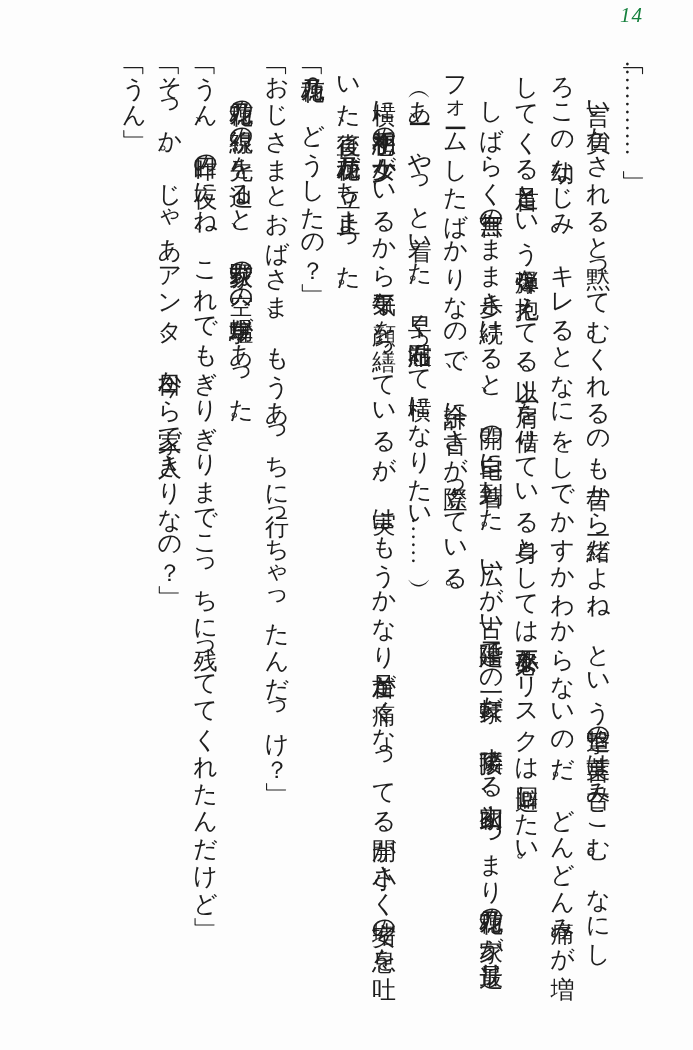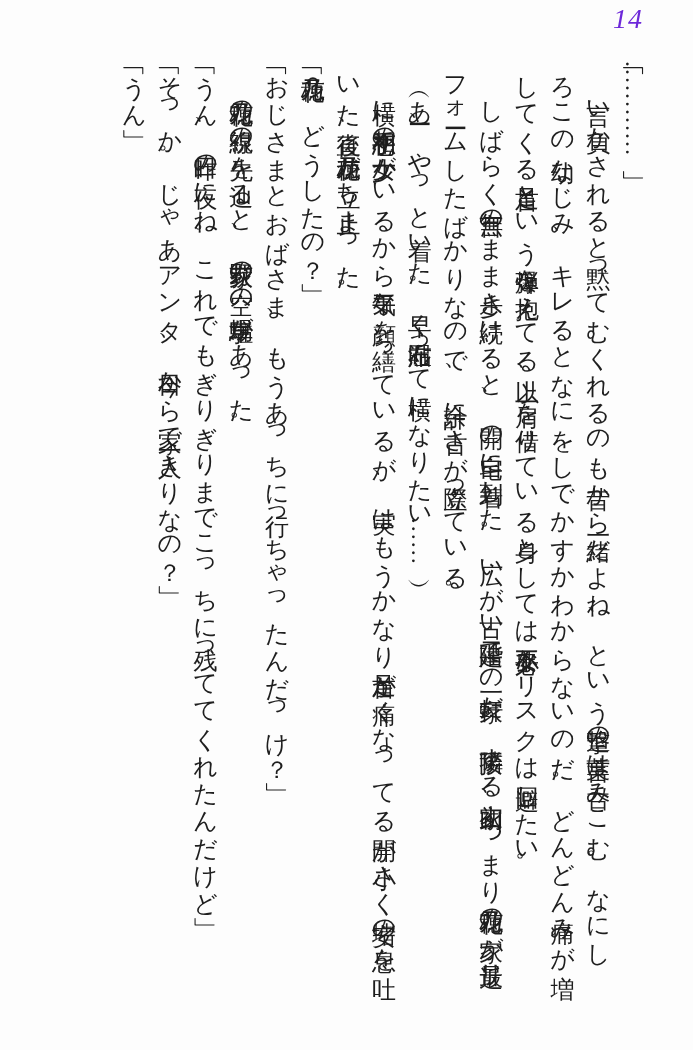--- a/index.html
+++ b/index.html
@@ -11,23 +11,23 @@
     height: 1050px;
     position: relative;
     background: #fdfdfd;
     overflow: hidden;
     font-family: "Liberation Serif", "DejaVu Serif", serif;
   }
   .page-number {
     position: absolute;
     top: 3px;
     right: 50px;
-    font-size: 28px;
+    font-size: 21px;
     font-style: italic;
-    color: #6d28d9;
+    color: #15803d;
     letter-spacing: 1px;
   }
   .text-area {
     position: absolute;
     top: 60px;
     right: 42px;
     width: 608px;
     height: 916px;
     writing-mode: vertical-rl;
     text-orientation: mixed;

